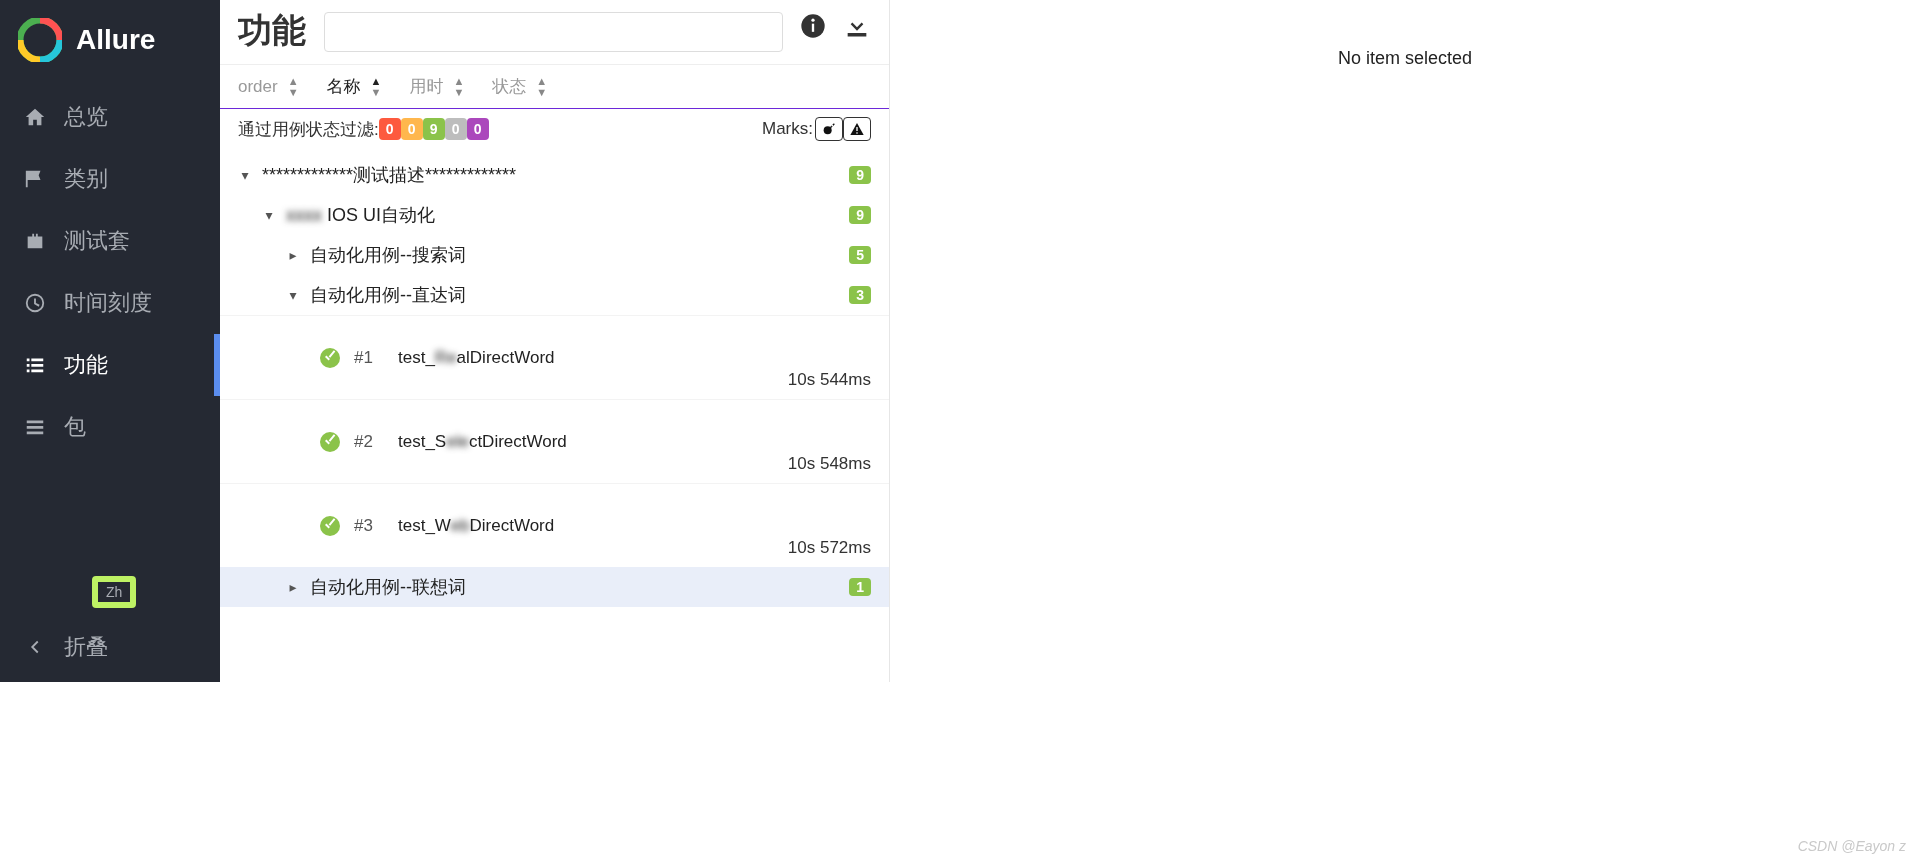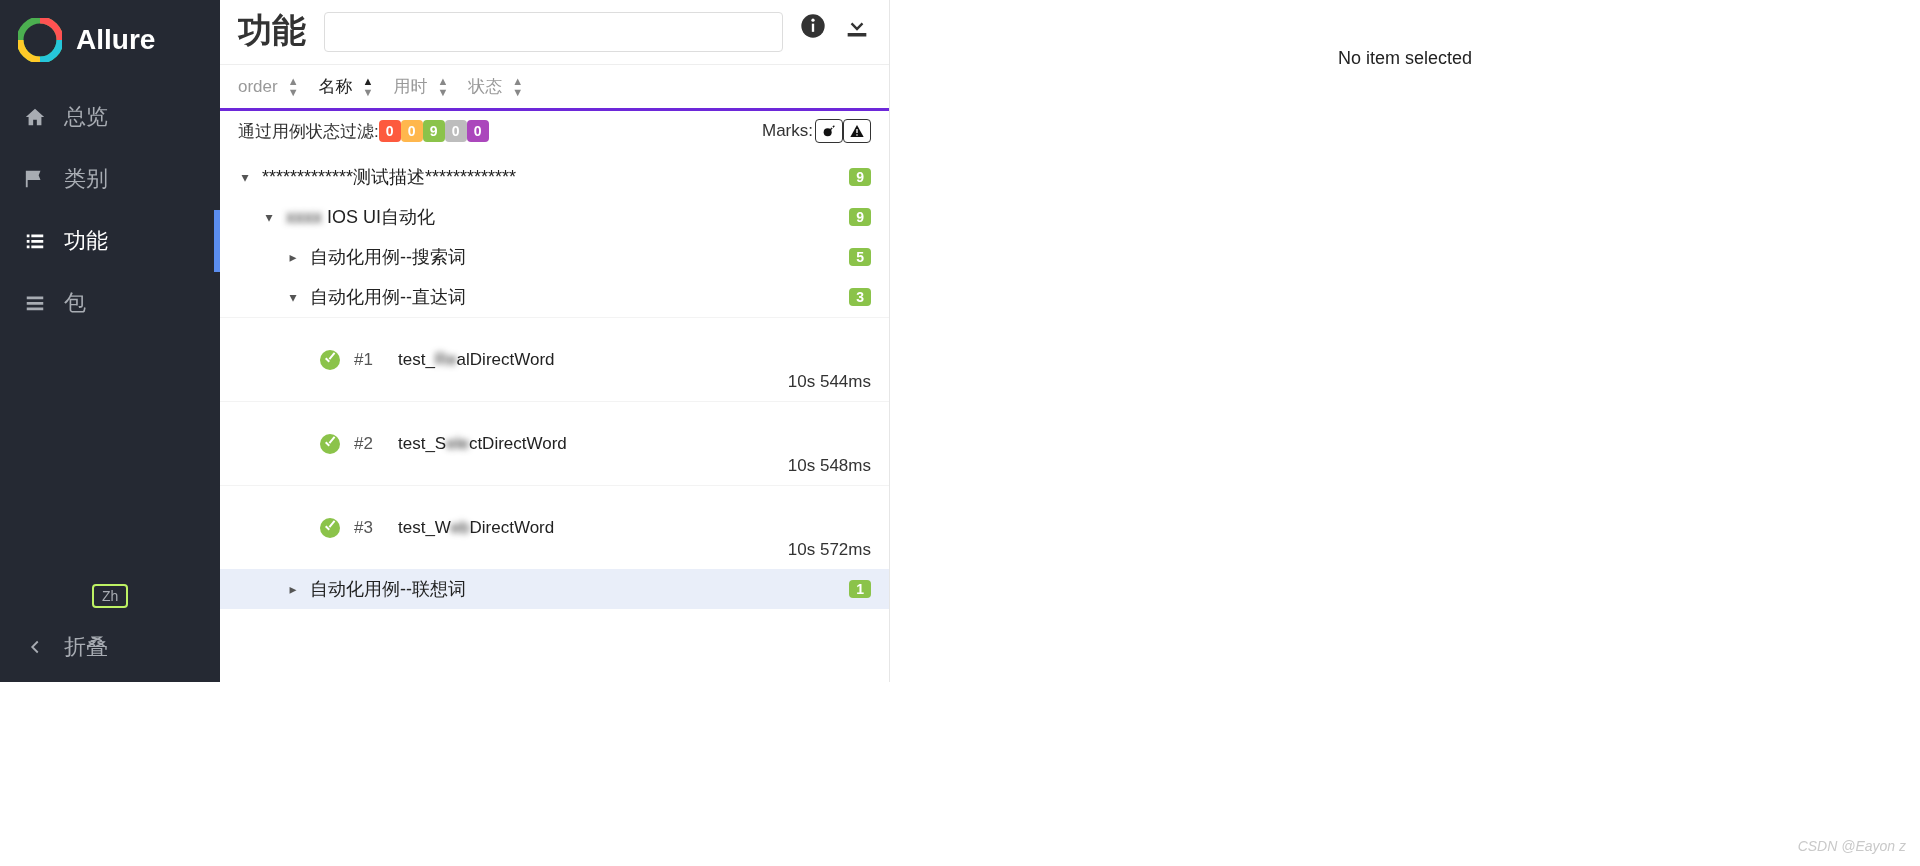--- a/index.html
+++ b/index.html
@@ -11,31 +11,31 @@
 .brand { display: flex; align-items: center; gap: 14px; padding: 18px 18px 24px 18px; }
 .brand-logo { width: 44px; height: 44px; }
 .brand-name { color: #fff; font-size: 28px; font-weight: 700; }
 .nav { flex: 1; }
 .nav-item { display: flex; align-items: center; gap: 18px; padding: 16px 24px; font-size: 22px; cursor: pointer; position: relative; }
 .nav-item.active { color: #fff; }
 .nav-item.active::before { content: ""; position: absolute; right: 0; top: 0; bottom: 0; width: 6px; background: #5b8def; }
 .nav-icon { width: 22px; height: 22px; display: inline-flex; align-items: center; justify-content: center; }
 .nav-icon svg { width: 22px; height: 22px; fill: currentColor; }
 .sidebar-bottom { padding: 10px 24px 20px 24px; }
-.lang-pill { display: inline-block; border: 2px solid #bef264; border-radius: 4px; padding: 2px 8px; font-size: 14px; color: #a8acb3; margin-bottom: 24px; margin-left: 68px; }
+.lang-pill { display: inline-block; border: 6px solid #bef264; border-radius: 4px; padding: 2px 8px; font-size: 14px; color: #a8acb3; margin-bottom: 24px; margin-left: 68px; }
 .collapse-row { display: flex; align-items: center; gap: 18px; font-size: 22px; color: #a8acb3; cursor: pointer; }
 
 
 .middle { width: 670px; border-right: 1px solid #e6e6e6; display: flex; flex-direction: column; background: #fff; }
 .mid-header { display: flex; align-items: flex-start; gap: 16px; padding: 12px 18px; border-bottom: 1px solid #eee; }
 .mid-title { font-size: 34px; font-weight: 700; width: 70px; line-height: 1.1; }
 .search-input { flex: 1; height: 40px; border: 1px solid #ddd; border-radius: 4px; padding: 0 10px; font-size: 16px; }
 .header-icon { width: 28px; height: 28px; cursor: pointer; color: #333; }
 .header-icon svg { width: 100%; height: 100%; fill: currentColor; }
-.sort-row { display: flex; gap: 20px; padding: 10px 18px; font-size: 17px; color: #999; border-bottom: 3px solid #6d28d9; }
+.sort-row { display: flex; gap: 28px; padding: 10px 18px; font-size: 17px; color: #999; border-bottom: 1px solid #6d28d9; }
 .sorter { display: flex; align-items: center; gap: 10px; cursor: pointer; }
 .sorter.active { color: #222; }
 .sort-caret { font-size: 11px; line-height: 1; color: #888; display: flex; flex-direction: column; }
 .sort-caret.active-up .up { color: #222; }
 .filter-row { display: flex; align-items: center; gap: 0; padding: 8px 18px 14px 18px; font-size: 17px; }
 .status-pill { display: inline-flex; align-items: center; justify-content: center; min-width: 22px; height: 22px; border-radius: 4px; color: #fff; font-weight: 700; font-size: 14px; padding: 0 4px; }
 .pill-red { background: #fd5a3e; }
 .pill-orange { background: #ffb74d; }
 .pill-green { background: #8bc34a; }
 .pill-gray { background: #bdbdbd; }
@@ -94,20 +94,36 @@
         <span>总览</span>
       </div>
       <div class="nav-item">
         <span class="nav-icon">
             <svg viewBox="0 0 24 24">
               <path d="M4 3h14l-2 5 2 5H4v8H2V3z"></path>
             </svg>
           </span>
         <span>类别</span>
       </div>
+      <div class="nav-item">
+        <span class="nav-icon">
+            <svg viewBox="0 0 24 24">
+              <path d="M9 4h6v3h5v13H4V7h5V4zm2 0v3h2V4h-2z"></path>
+            </svg>
+          </span>
+        <span>测试套</span>
+      </div>
+      <div class="nav-item">
+        <span class="nav-icon">
+            <svg viewBox="0 0 24 24">
+              <path d="M12 2a10 10 0 100 20 10 10 0 000-20zm0 2a8 8 0 110 16 8 8 0 010-16zm1 3v5l4 2-1 2-5-3V7h2z"></path>
+            </svg>
+          </span>
+        <span>时间刻度</span>
+      </div>
       <div class="nav-item active">
         <span class="nav-icon">
             <svg viewBox="0 0 24 24">
               <path d="M3 5h3v3H3V5zm5 0h13v3H8V5zM3 11h3v3H3v-3zm5 0h13v3H8v-3zM3 17h3v3H3v-3zm5 0h13v3H8v-3z"></path>
             </svg>
           </span>
         <span>功能</span>
       </div>
       <div class="nav-item">
         <span class="nav-icon">

